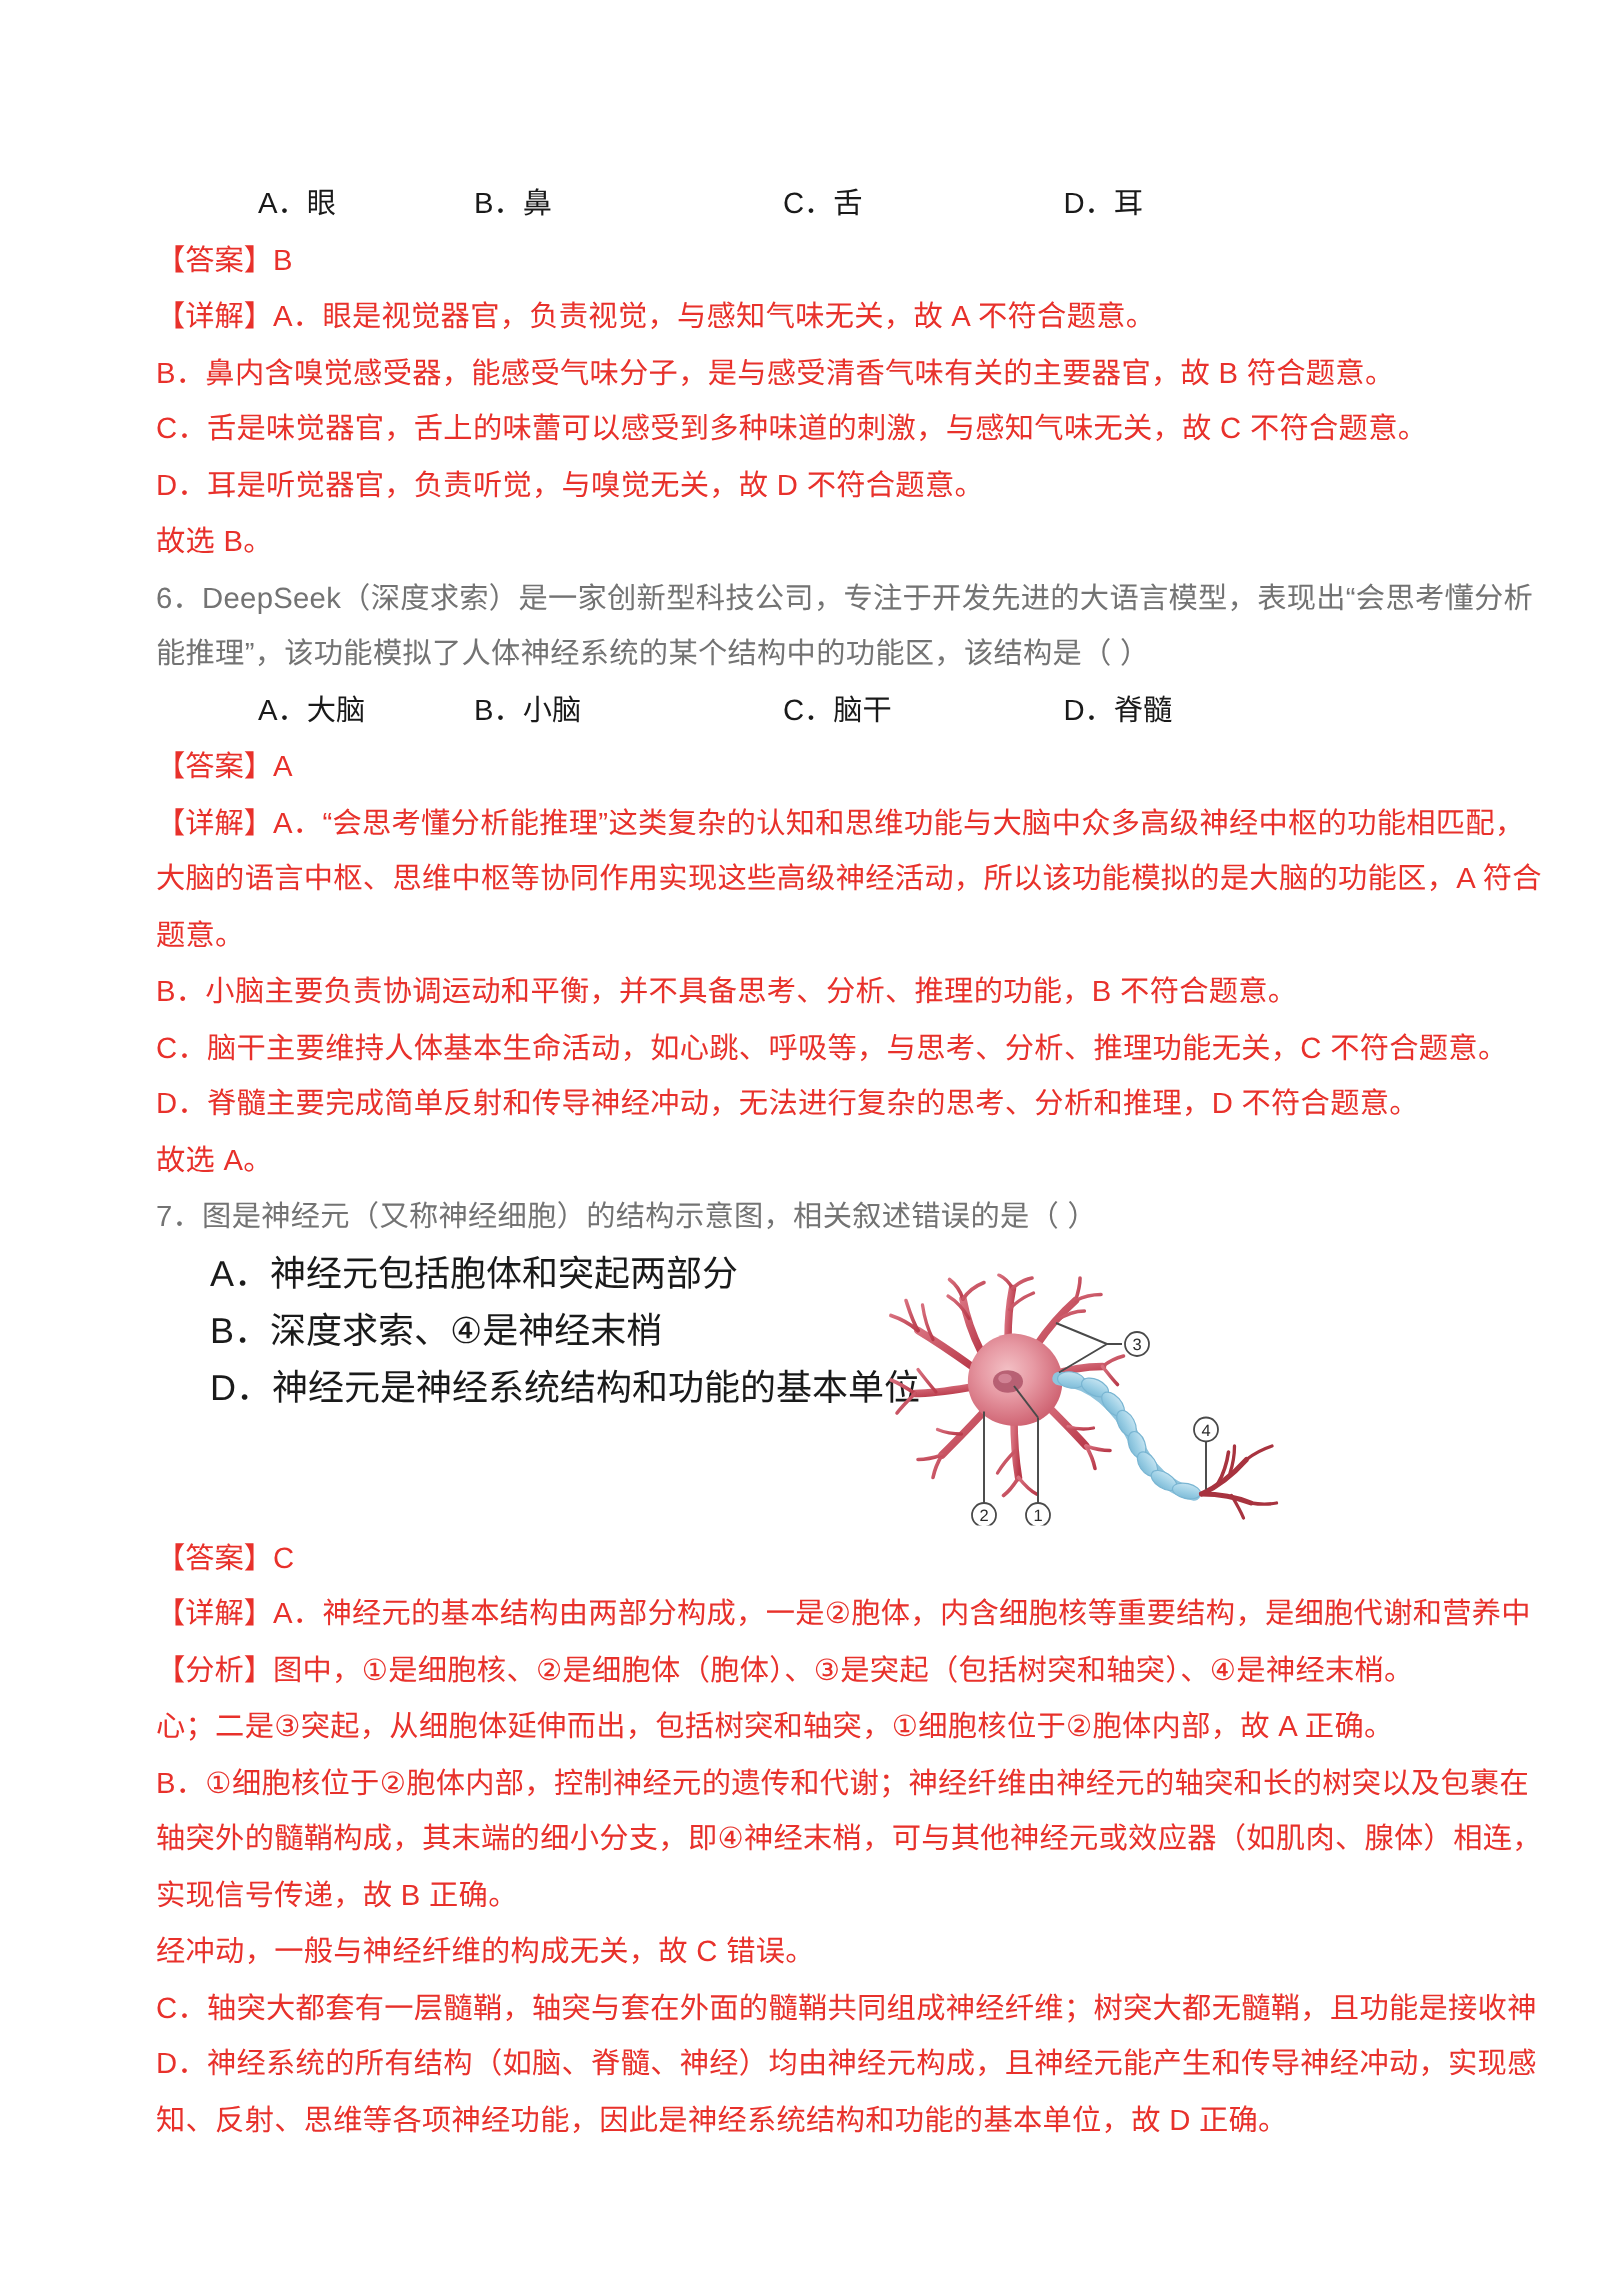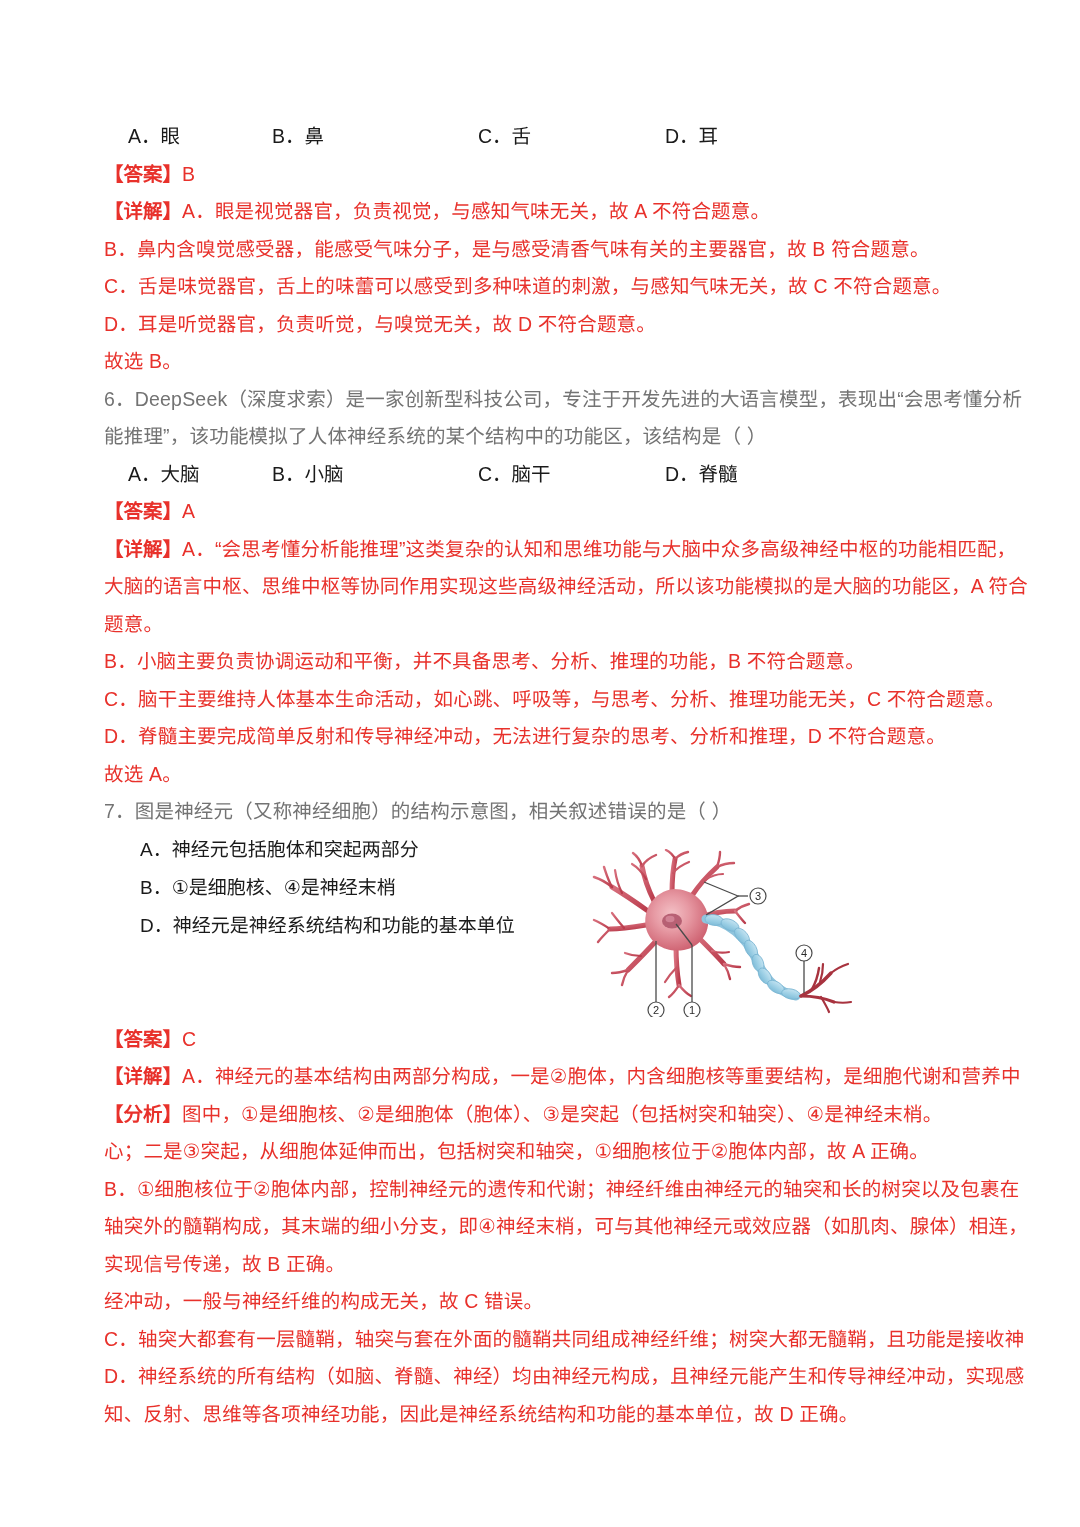--- a/index.html
+++ b/index.html
@@ -45,54 +45,55 @@
     position: relative;
     height: 37.5px;
     font-size: 19.5px;
     line-height: 37.5px;
     color: #1a1a1a;
     white-space: nowrap;
   }
   .opt {
     position: absolute;
     top: 0;
+    margin-left: 44px;
   }
   .opt.o1 { left: 24px; }
   .opt.o2 { left: 168px; }
   .opt.o3 { left: 374px; }
   .opt.o4 { left: 561px; }
 
   
   .q7block {
     position: relative;
     min-height: 190px;
   }
   .q7opts {
     width: 520px;
   }
   .q7opt {
-    font-size: 19px;
+    font-size: 24px;
     line-height: 38px;
     color: #1a1a1a;
     padding-left: 36px;
     white-space: nowrap;
   }
 
   
   .figure {
     position: absolute;
     left: 484px;
     top: 18px;
     width: 286px;
     height: 168px;
   }
   .figure svg { display: block; }
 
   
-  .tag { font-weight: 700; letter-spacing: 0; }
+  .tag { font-weight: 400; letter-spacing: 0; }
 </style>
 </head>
 <body>
 
 <div class="page">
   <div class="content">
 
     <div class="opts">
       <span class="opt o1">A．眼</span>
       <span class="opt o2">B．鼻</span>
@@ -124,21 +125,21 @@
     <div class="line red">B．小脑主要负责协调运动和平衡，并不具备思考、分析、推理的功能，B 不符合题意。</div>
     <div class="line red">C．脑干主要维持人体基本生命活动，如心跳、呼吸等，与思考、分析、推理功能无关，C 不符合题意。</div>
     <div class="line red">D．脊髓主要完成简单反射和传导神经冲动，无法进行复杂的思考、分析和推理，D 不符合题意。</div>
     <div class="line red">故选 A。</div>
 
     <div class="line black">7．图是神经元（又称神经细胞）的结构示意图，相关叙述错误的是（    ）</div>
 
     <div class="q7block">
       <div class="q7opts">
         <div class="q7opt">A．神经元包括胞体和突起两部分</div>
-        <div class="q7opt">B．①是细胞核、④是神经末梢</div>
+        <div class="q7opt">B．深度求索、④是神经末梢</div>
         <div class="q7opt">D．神经元是神经系统结构和功能的基本单位</div>
       </div>
 
       <div class="figure">
         <svg width="286" height="168" viewBox="0 0 286 168" xmlns="http://www.w3.org/2000/svg">
           <defs>
             <radialGradient id="somaGrad" cx="42%" cy="40%" r="62%">
               <stop offset="0%" stop-color="#f3c0c5"></stop>
               <stop offset="45%" stop-color="#e79aa4"></stop>
               <stop offset="100%" stop-color="#cf6372"></stop>

